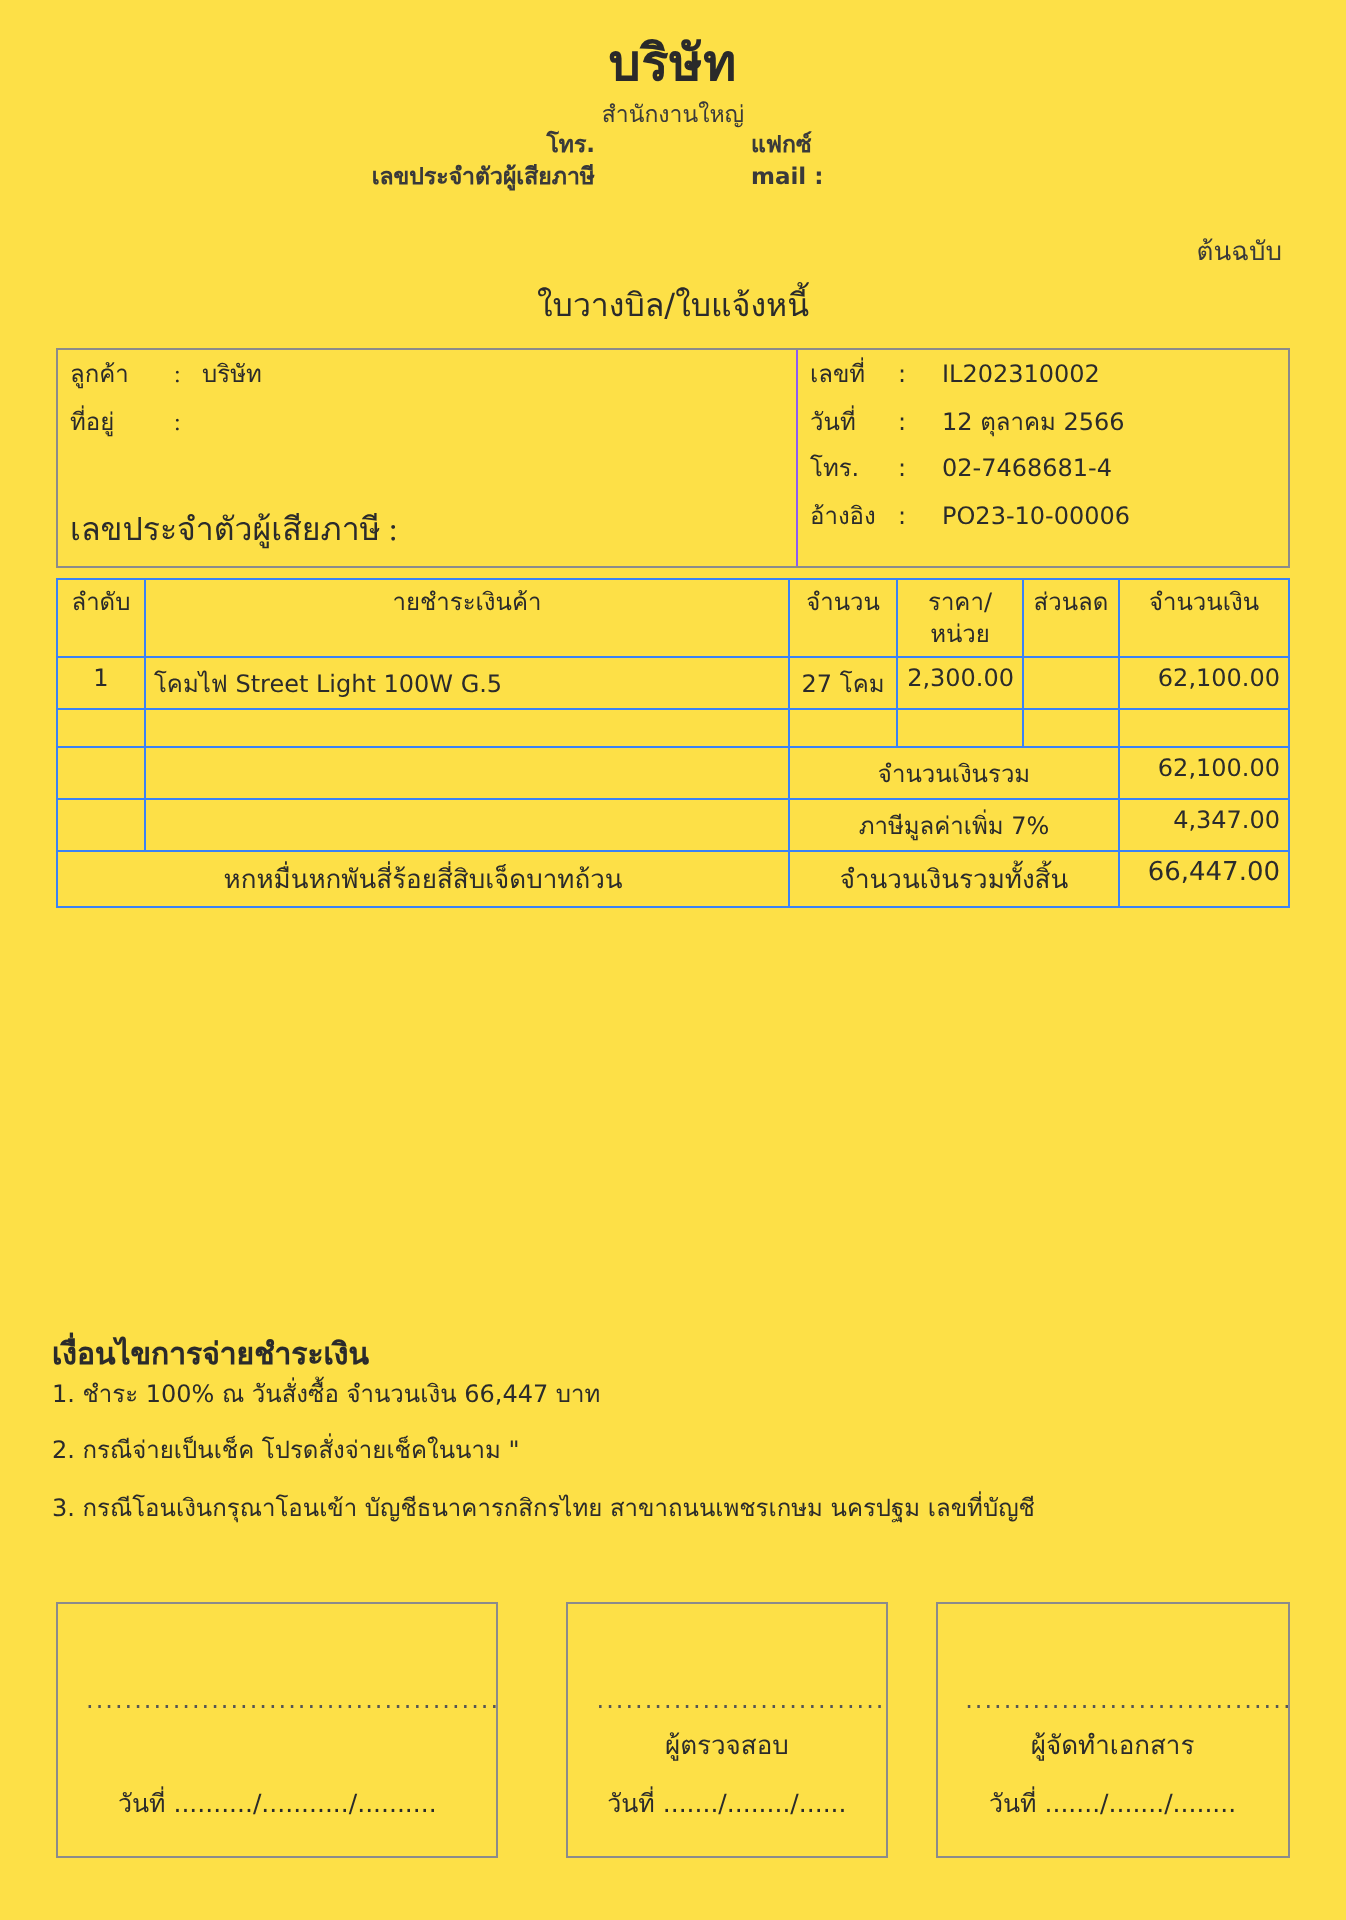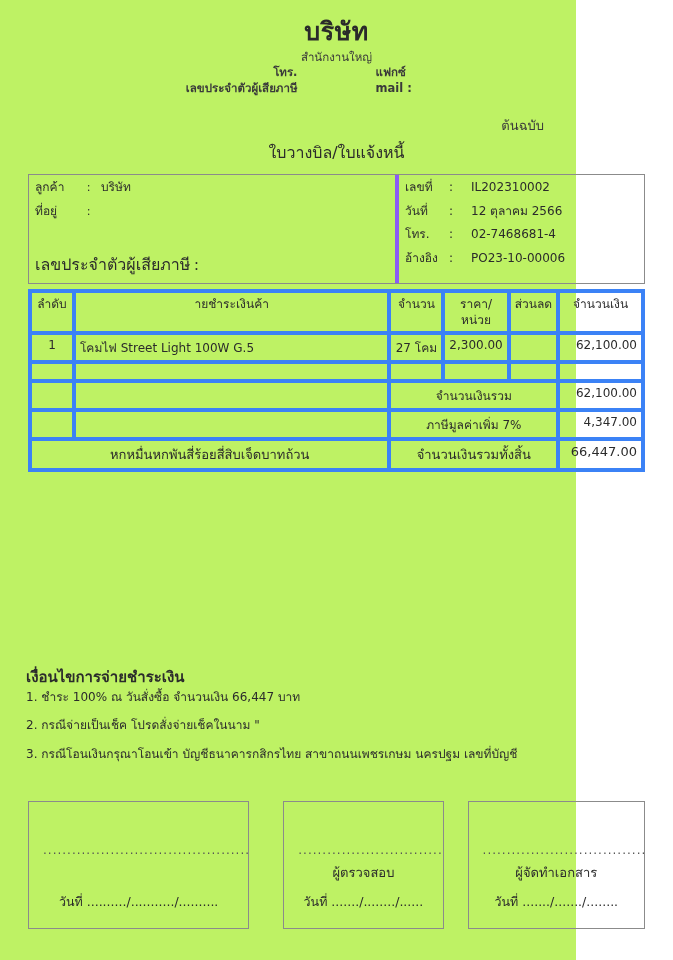--- a/index.html
+++ b/index.html
@@ -13,23 +13,23 @@
     height: 960px;
     position: relative;
     font-family: "DejaVu Sans", "Liberation Sans", sans-serif;
     color: #2b2b2b;
     overflow: hidden;
   }
 
   .page {
     position: absolute;
     left: 0; top: 0;
-    width: 576px;
+    width: 673px;
     height: 960px;
-    background: #bef264;
+    background: #fde047;
   }
 
   
   .company-header {
     position: absolute;
     left: 0;
     top: 18px;
     width: 673px;
     text-align: center;
   }
@@ -84,21 +84,21 @@
     position: absolute;
     left: 28px;
     top: 174px;
     width: 617px;
     height: 110px;
     border: 1px solid #8b8b8b;
     display: flex;
   }
   .info-left {
     width: 370px;
-    border-right: 4px solid #8b5cf6;
+    border-right: 1px solid #8b5cf6;
     padding: 6px 0 0 6px;
     position: relative;
     font-family: Liberation Serif, serif;
   }
   .info-right {
     flex: 1;
     padding: 6px 0 0 6px;
   }
   .info-line {
     display: flex;
@@ -125,21 +125,21 @@
   .items-table {
     position: absolute;
     left: 28px;
     top: 289px;
     width: 617px;
     border-collapse: collapse;
     font-size: 12px;
   }
   .items-table th,
   .items-table td {
-    border: 4px solid #3b82f6;
+    border: 1px solid #3b82f6;
     padding: 3px 4px;
     font-weight: normal;
     vertical-align: top;
   }
   .items-table thead th {
     text-align: center;
     height: 22px;
     line-height: 16px;
   }
   .col-no     { width: 44px;  text-align: center; }

